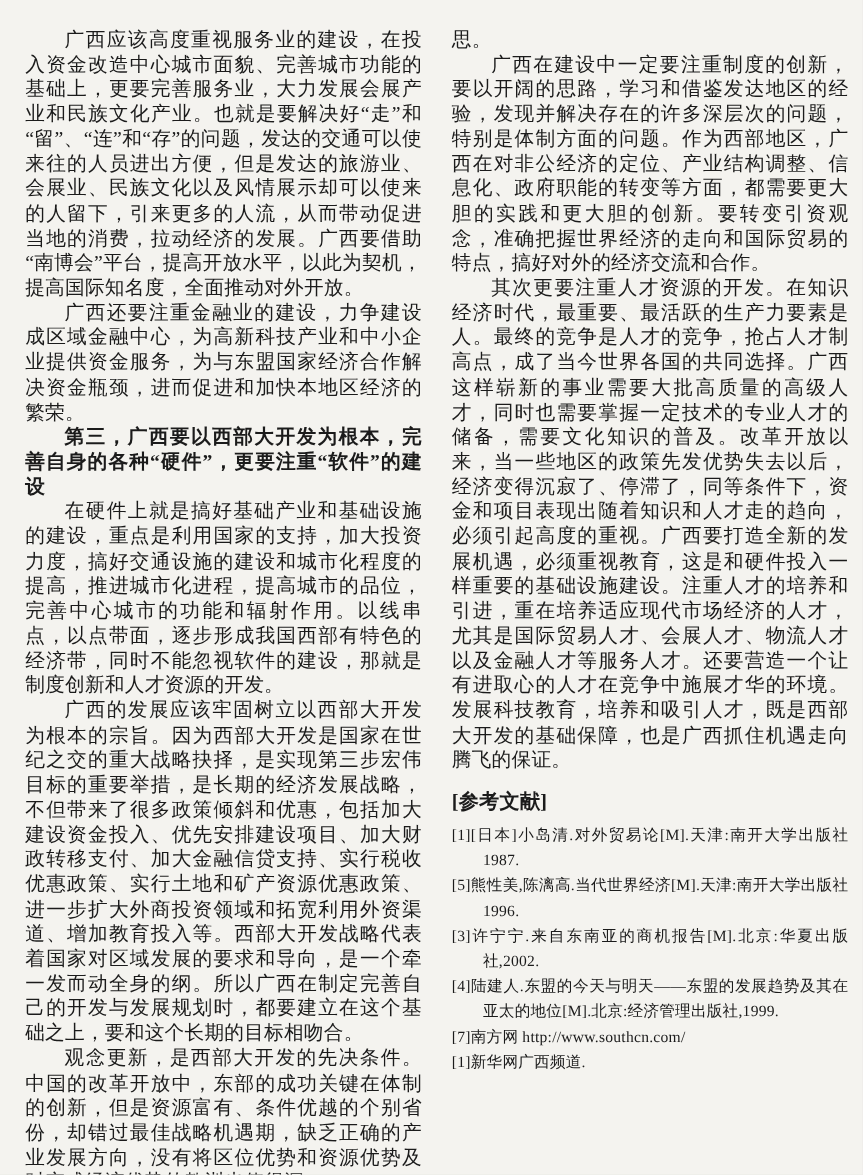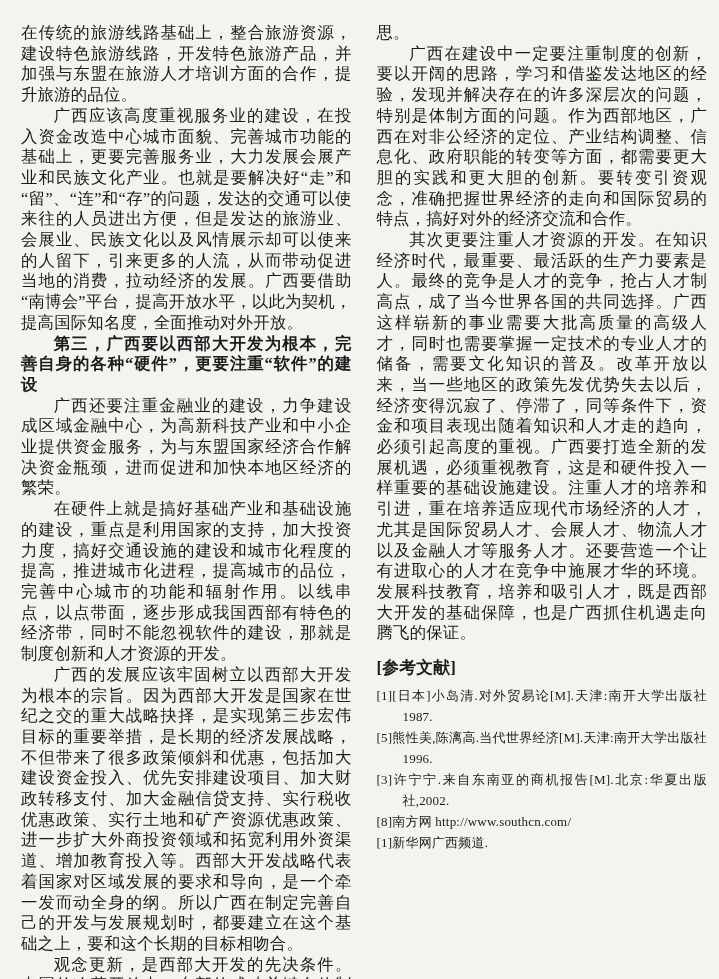--- a/index.html
+++ b/index.html
@@ -52,38 +52,38 @@
     text-indent: -2em;
   }
 </style>
 </head>
 <body>
 
 <div class="page">
   <div class="columns">
 
     <div class="col">
-      <p>在传统的旅游线路基础上，整合旅游资源，建设特色旅游线路，开发特色旅游产品，并加强与东盟在旅游人才培训方面的合作，提升旅游的品位。</p>
       <p class="para-indent">广西应该高度重视服务业的建设，在投入资金改造中心城市面貌、完善城市功能的基础上，更要完善服务业，大力发展会展产业和民族文化产业。也就是要解决好“走”和“留”、“连”和“存”的问题，发达的交通可以使来往的人员进出方便，但是发达的旅游业、会展业、民族文化以及风情展示却可以使来的人留下，引来更多的人流，从而带动促进当地的消费，拉动经济的发展。广西要借助“南博会”平台，提高开放水平，以此为契机，提高国际知名度，全面推动对外开放。</p>
+      <p class="para-indent">广西还要注重金融业的建设，力争建设成区域金融中心，为高新科技产业和中小企业提供资金服务，为与东盟国家经济合作解决资金瓶颈，进而促进和加快本地区经济的繁荣。</p>
       <p class="para-indent para-bold">第三，广西要以西部大开发为根本，完善自身的各种“硬件”，更要注重“软件”的建设</p>
-      <p class="para-indent">广西还要注重金融业的建设，力争建设成区域金融中心，为高新科技产业和中小企业提供资金服务，为与东盟国家经济合作解决资金瓶颈，进而促进和加快本地区经济的繁荣。</p>
       <p class="para-indent">在硬件上就是搞好基础产业和基础设施的建设，重点是利用国家的支持，加大投资力度，搞好交通设施的建设和城市化程度的提高，推进城市化进程，提高城市的品位，完善中心城市的功能和辐射作用。以线串点，以点带面，逐步形成我国西部有特色的经济带，同时不能忽视软件的建设，那就是制度创新和人才资源的开发。</p>
       <p class="para-indent">广西的发展应该牢固树立以西部大开发为根本的宗旨。因为西部大开发是国家在世纪之交的重大战略抉择，是实现第三步宏伟目标的重要举措，是长期的经济发展战略，不但带来了很多政策倾斜和优惠，包括加大建设资金投入、优先安排建设项目、加大财政转移支付、加大金融信贷支持、实行税收优惠政策、实行土地和矿产资源优惠政策、进一步扩大外商投资领域和拓宽利用外资渠道、增加教育投入等。西部大开发战略代表着国家对区域发展的要求和导向，是一个牵一发而动全身的纲。所以广西在制定完善自己的开发与发展规划时，都要建立在这个基础之上，要和这个长期的目标相吻合。</p>
       <p class="para-indent">观念更新，是西部大开发的先决条件。中国的改革开放中，东部的成功关键在体制的创新，但是资源富有、条件优越的个别省份，却错过最佳战略机遇期，缺乏正确的产业发展方向，没有将区位优势和资源优势及时变成经济优势的教训也值得深</p>
     </div>
 
     <div class="col">
       <p>思。</p>
       <p class="para-indent">广西在建设中一定要注重制度的创新，要以开阔的思路，学习和借鉴发达地区的经验，发现并解决存在的许多深层次的问题，特别是体制方面的问题。作为西部地区，广西在对非公经济的定位、产业结构调整、信息化、政府职能的转变等方面，都需要更大胆的实践和更大胆的创新。要转变引资观念，准确把握世界经济的走向和国际贸易的特点，搞好对外的经济交流和合作。</p>
       <p class="para-indent">其次更要注重人才资源的开发。在知识经济时代，最重要、最活跃的生产力要素是人。最终的竞争是人才的竞争，抢占人才制高点，成了当今世界各国的共同选择。广西这样崭新的事业需要大批高质量的高级人才，同时也需要掌握一定技术的专业人才的储备，需要文化知识的普及。改革开放以来，当一些地区的政策先发优势失去以后，经济变得沉寂了、停滞了，同等条件下，资金和项目表现出随着知识和人才走的趋向，必须引起高度的重视。广西要打造全新的发展机遇，必须重视教育，这是和硬件投入一样重要的基础设施建设。注重人才的培养和引进，重在培养适应现代市场经济的人才，尤其是国际贸易人才、会展人才、物流人才以及金融人才等服务人才。还要营造一个让有进取心的人才在竞争中施展才华的环境。发展科技教育，培养和吸引人才，既是西部大开发的基础保障，也是广西抓住机遇走向腾飞的保证。</p>
 
       <p class="refs-title">[参考文献]</p>
 
       <p class="ref-item">[1][日本]小岛清.对外贸易论[M].天津:南开大学出版社 1987.</p>
       <p class="ref-item">[5]熊性美,陈漓高.当代世界经济[M].天津:南开大学出版社 1996.</p>
       <p class="ref-item">[3]许宁宁.来自东南亚的商机报告[M].北京:华夏出版社,2002.</p>
-      <p class="ref-item">[8]南方网 http://www.southcn.com/</p>
+      <p class="ref-item">[4]陆建人.东盟的今天与明天——东盟的发展趋势及其在亚太的地位[M].北京:经济管理出版社,1999.</p>
+      <p class="ref-item">[7]南方网 http://www.southcn.com/</p>
       <p class="ref-item">[1]新华网广西频道.</p>
 
     </div>
 
   </div>
 </div>
 
 </body></html>

